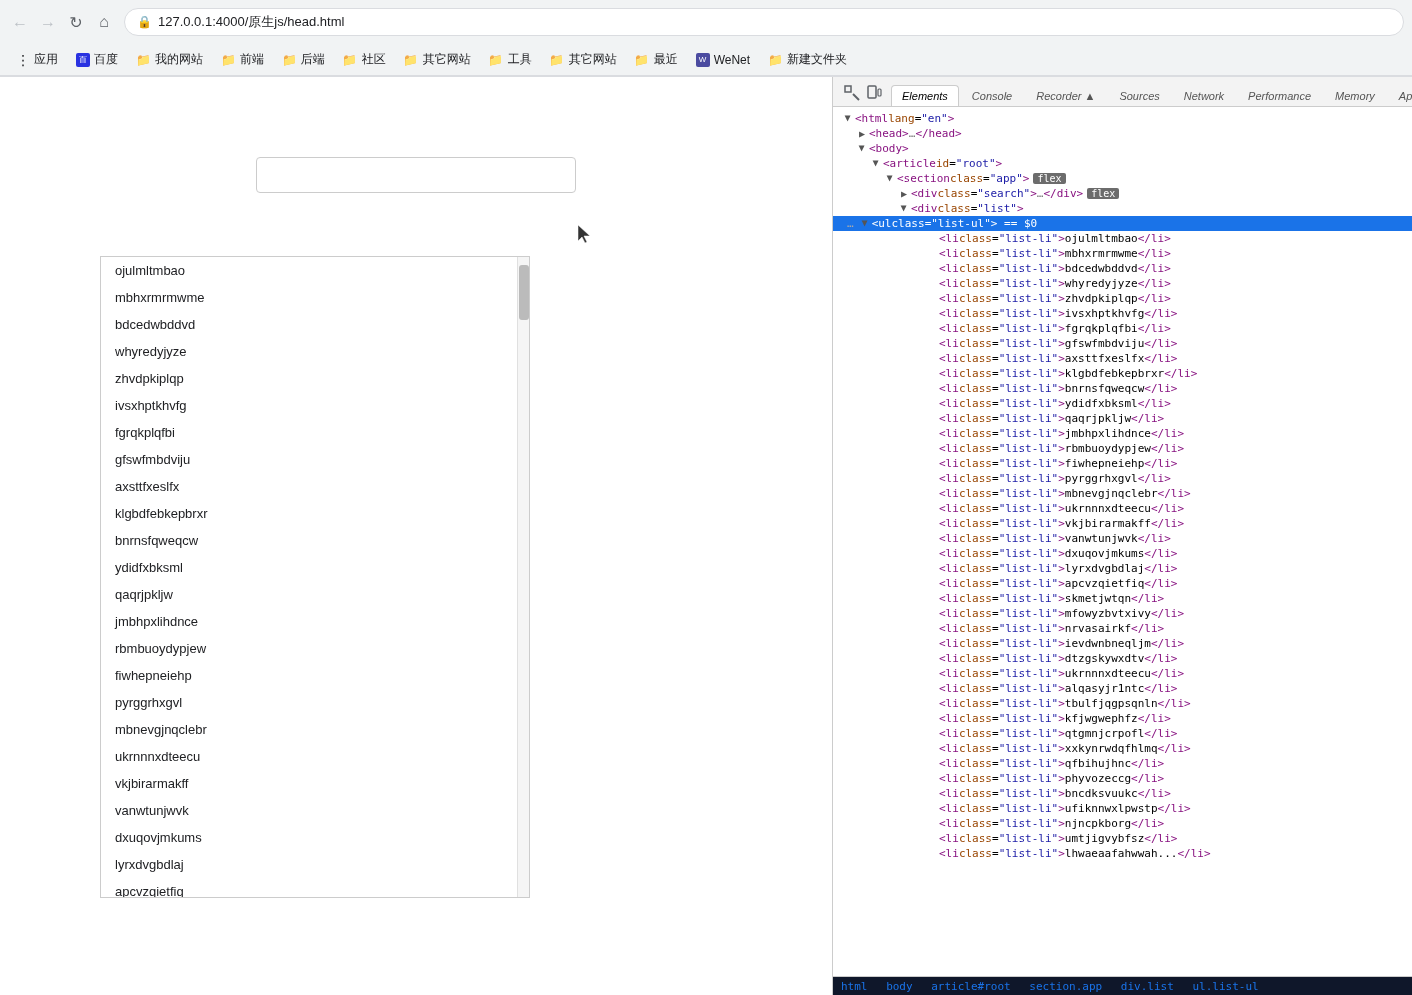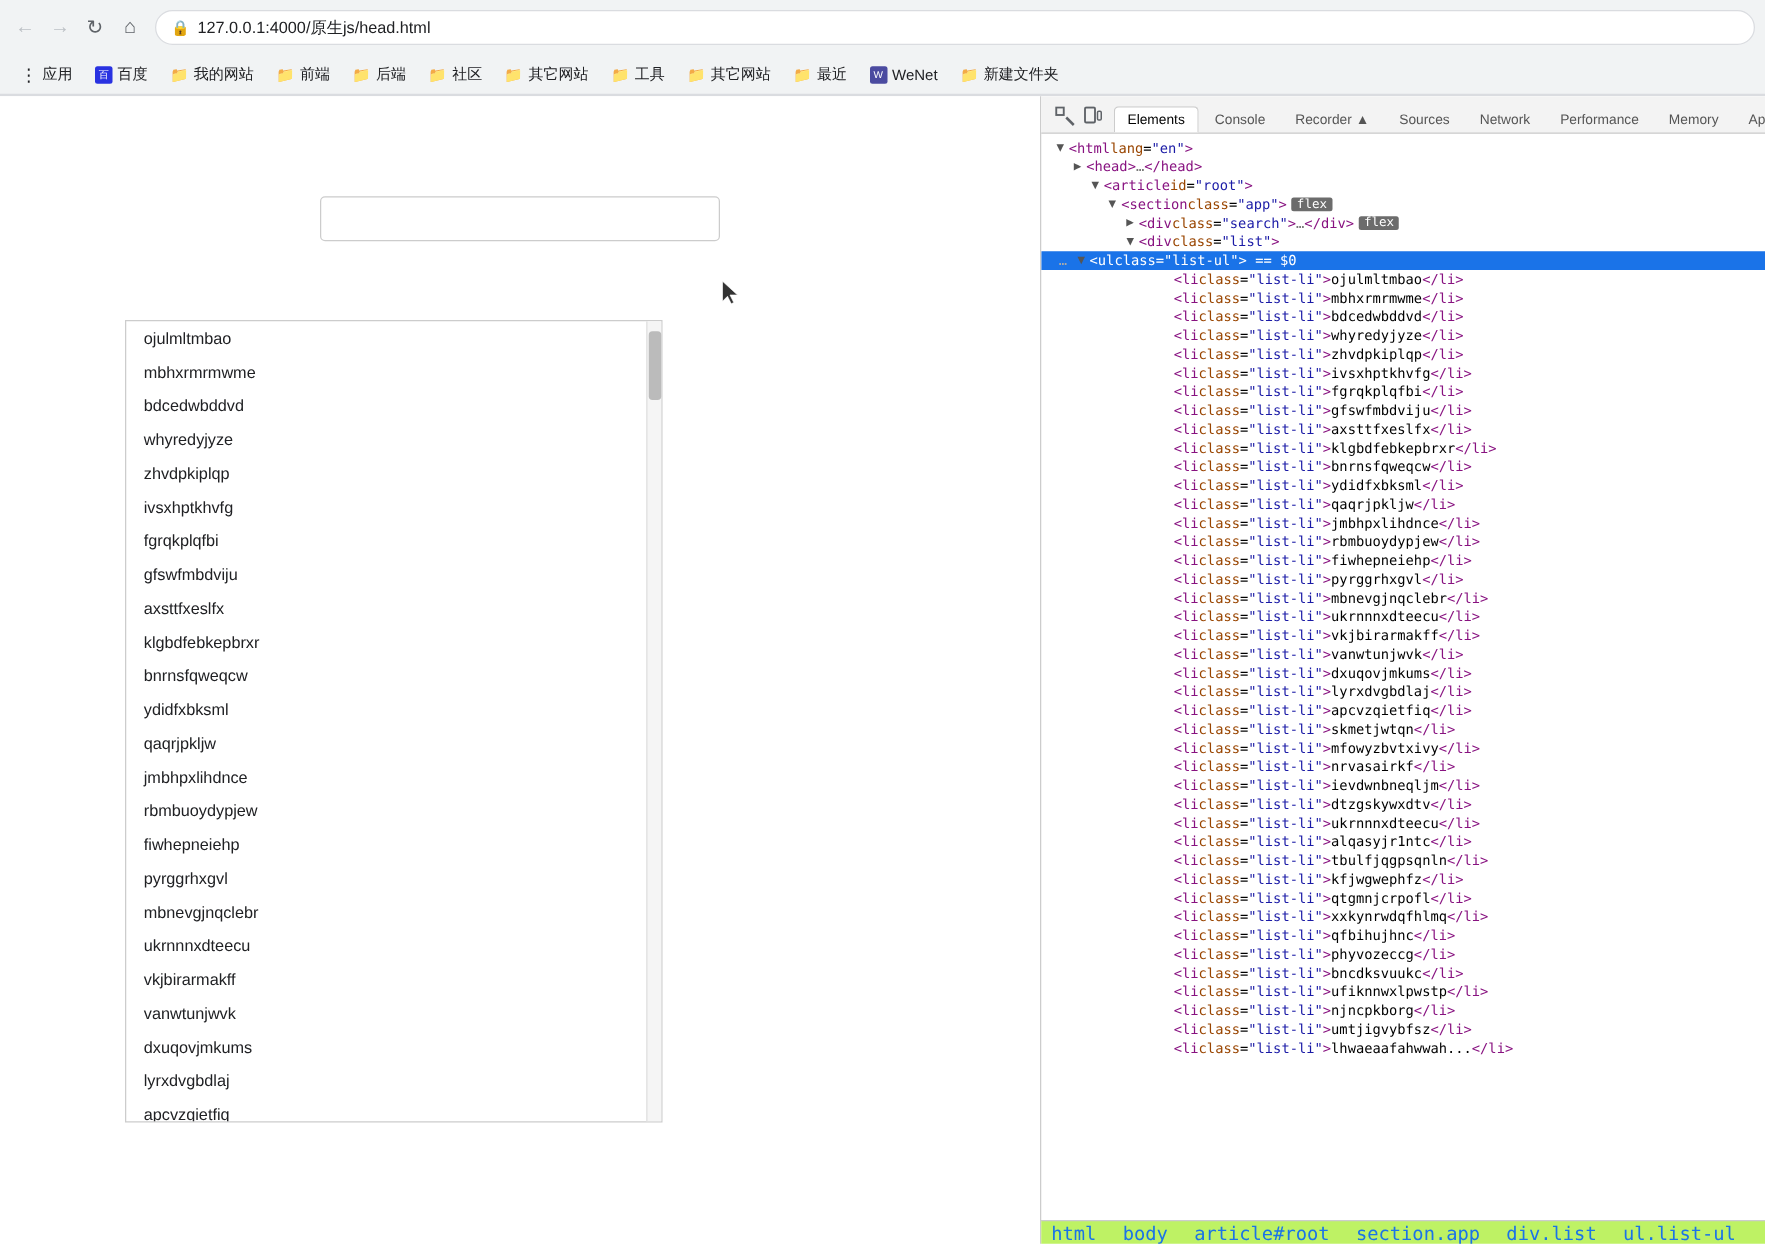--- a/index.html
+++ b/index.html
@@ -28,21 +28,21 @@
     .webpage-content { padding: 20px; display: flex; flex-direction: column; align-items: center; padding-top: 80px; }
     .search-input-box { width: 320px; height: 36px; border: 1px solid #ccc; border-radius: 4px; padding: 0 10px; font-size: 13px; outline: none; }
     .dropdown-list { width: 430px; background: #fff; border: 1px solid #ccc; margin-top: 4px; position: absolute; top: 175px; left: 100px; }
     .dropdown-scroll { max-height: 640px; overflow-y: auto; }
     .dropdown-item { padding: 6px 14px; font-size: 13px; color: #202124; cursor: pointer; }
     .cursor { position: absolute; top: 148px; left: 578px; font-size: 20px; color: #333; pointer-events: none; }
 
     
     .devtools { width: 580px; background: #fff; border-left: 1px solid #ccc; display: flex; flex-direction: column; font-size: 11px; }
     .devtools-tabs { display: flex; background: #f3f3f3; border-bottom: 1px solid #ccc; height: 30px; align-items: flex-end; padding: 0 4px; gap: 2px; overflow: hidden; flex-shrink: 0; }
-    .devtools-tab { padding: 4px 10px; font-size: 11px; cursor: pointer; border: 1px solid transparent; border-bottom: none; border-radius: 4px 4px 0 0; white-space: nowrap; color: #555; }
+    .devtools-tab { padding: 4px 10px; font-size: 11px; cursor: pointer; border: 1px solid transparent; border-bottom: none; border-radius: 4px 4px 0 0; white-space: nowrap; color: #555; font-style: italic; }
     .devtools-tab.active { background: #fff; border-color: #ccc; color: #000; }
     .devtools-icon-btn { width: 22px; height: 22px; border: none; background: none; cursor: pointer; display: flex; align-items: center; justify-content: center; color: #5f6368; font-size: 14px; border-radius: 3px; }
 
     .devtools-content { flex: 1; overflow-y: auto; padding: 0; position: relative; }
 
     
     .html-tree { font-family: 'Consolas', 'Monaco', monospace; font-size: 11px; padding: 4px 0; }
     .tree-line { display: flex; align-items: center; padding: 1px 0; white-space: nowrap; cursor: pointer; position: relative; }
     .tree-line.highlighted { background: #1a73e8; color: #fff; }
     .tree-indent { display: inline-block; }
@@ -52,21 +52,21 @@
     .dots { color: #777; }
     .tag-name { color: #881280; }
     .attr-name { color: #994500; }
     .attr-value { color: #1a1aa6; }
     .text-content { color: #000; }
     .comment { color: #236e25; }
     .badge { background: #6c6c6c; color: #fff; padding: 0 4px; border-radius: 2px; font-size: 10px; margin-left: 4px; }
     .equals { color: #000; }
 
     
-    .devtools-statusbar { height: 20px; background: #bef264; border-top: 1px solid #ccc; display: flex; align-items: center; padding: 0 8px; gap: 6px; font-family: monospace; font-size: 15px; color: #333; overflow: hidden; flex-shrink: 0; }
+    .devtools-statusbar { height: 20px; background: #0f172a; border-top: 1px solid #ccc; display: flex; align-items: center; padding: 0 8px; gap: 6px; font-family: monospace; font-size: 11px; color: #333; overflow: hidden; flex-shrink: 0; }
     .status-crumb { color: #1a73e8; cursor: pointer; }
     .status-sep { color: #999; }
 
     
     .devtools-content::-webkit-scrollbar { width: 8px; }
     .devtools-content::-webkit-scrollbar-track { background: #f3f3f3; }
     .devtools-content::-webkit-scrollbar-thumb { background: #c1c1c1; border-radius: 4px; }
   </style>
 </head>
 <body>
@@ -231,20 +231,25 @@
           </div>
 
           <div class="tree-line">
             <span class="tree-indent" style="width:22px"></span>
             <span class="expand-arrow" style="display:inline-block;">▶</span>
             <span class="tag-name">&lt;head&gt;</span>
             <span class="dots">…</span>
             <span class="tag-name">&lt;/head&gt;</span>
           </div>
 
+          <div class="tree-line">
+            <span class="tree-indent" style="width:22px"></span>
+            <span class="expand-arrow" style="display:inline-block;transform:rotate(90deg);">▶</span>
+            <span class="tag-name">&lt;body&gt;</span>
+          </div>
 
           <div class="tree-line">
             <span class="tree-indent" style="width:36px"></span>
             <span class="expand-arrow" style="display:inline-block;transform:rotate(90deg);">▶</span>
             <span class="tag-name">&lt;article</span>
             <span class="attr-name"> id</span>
               <span class="equals">=</span>
               <span class="attr-value">"root"</span>
             <span class="tag-name">&gt;</span>
           </div>

